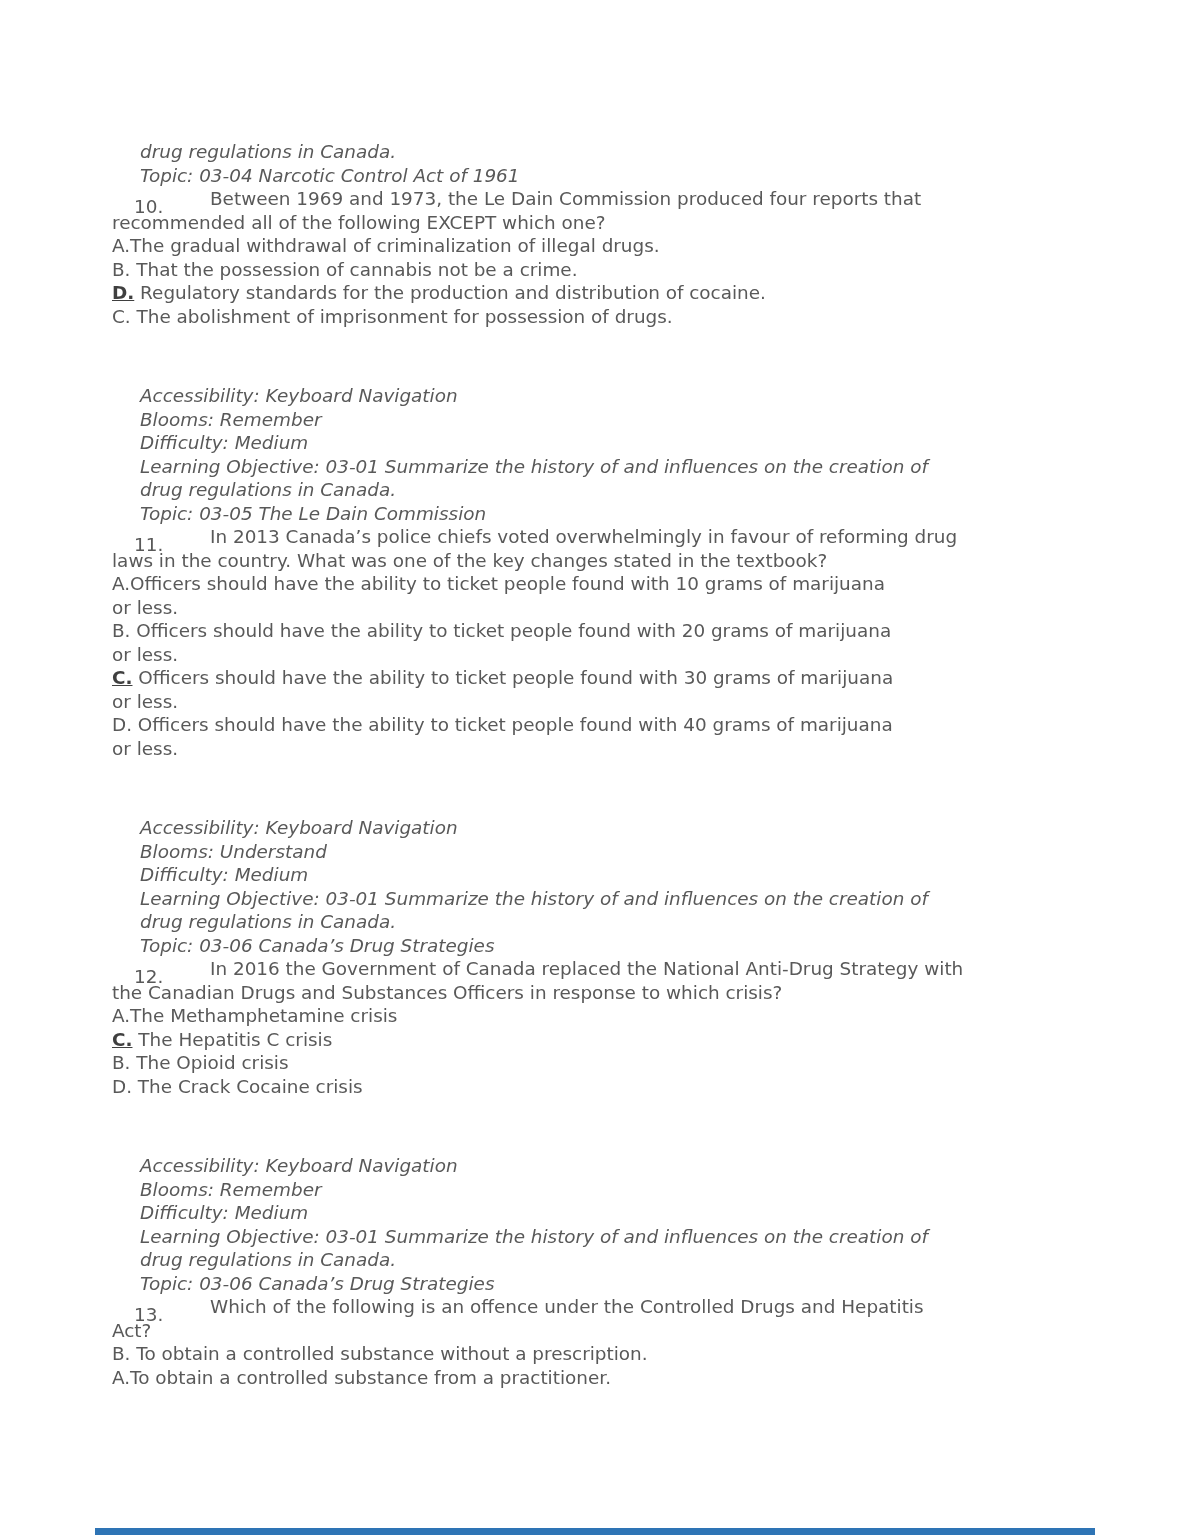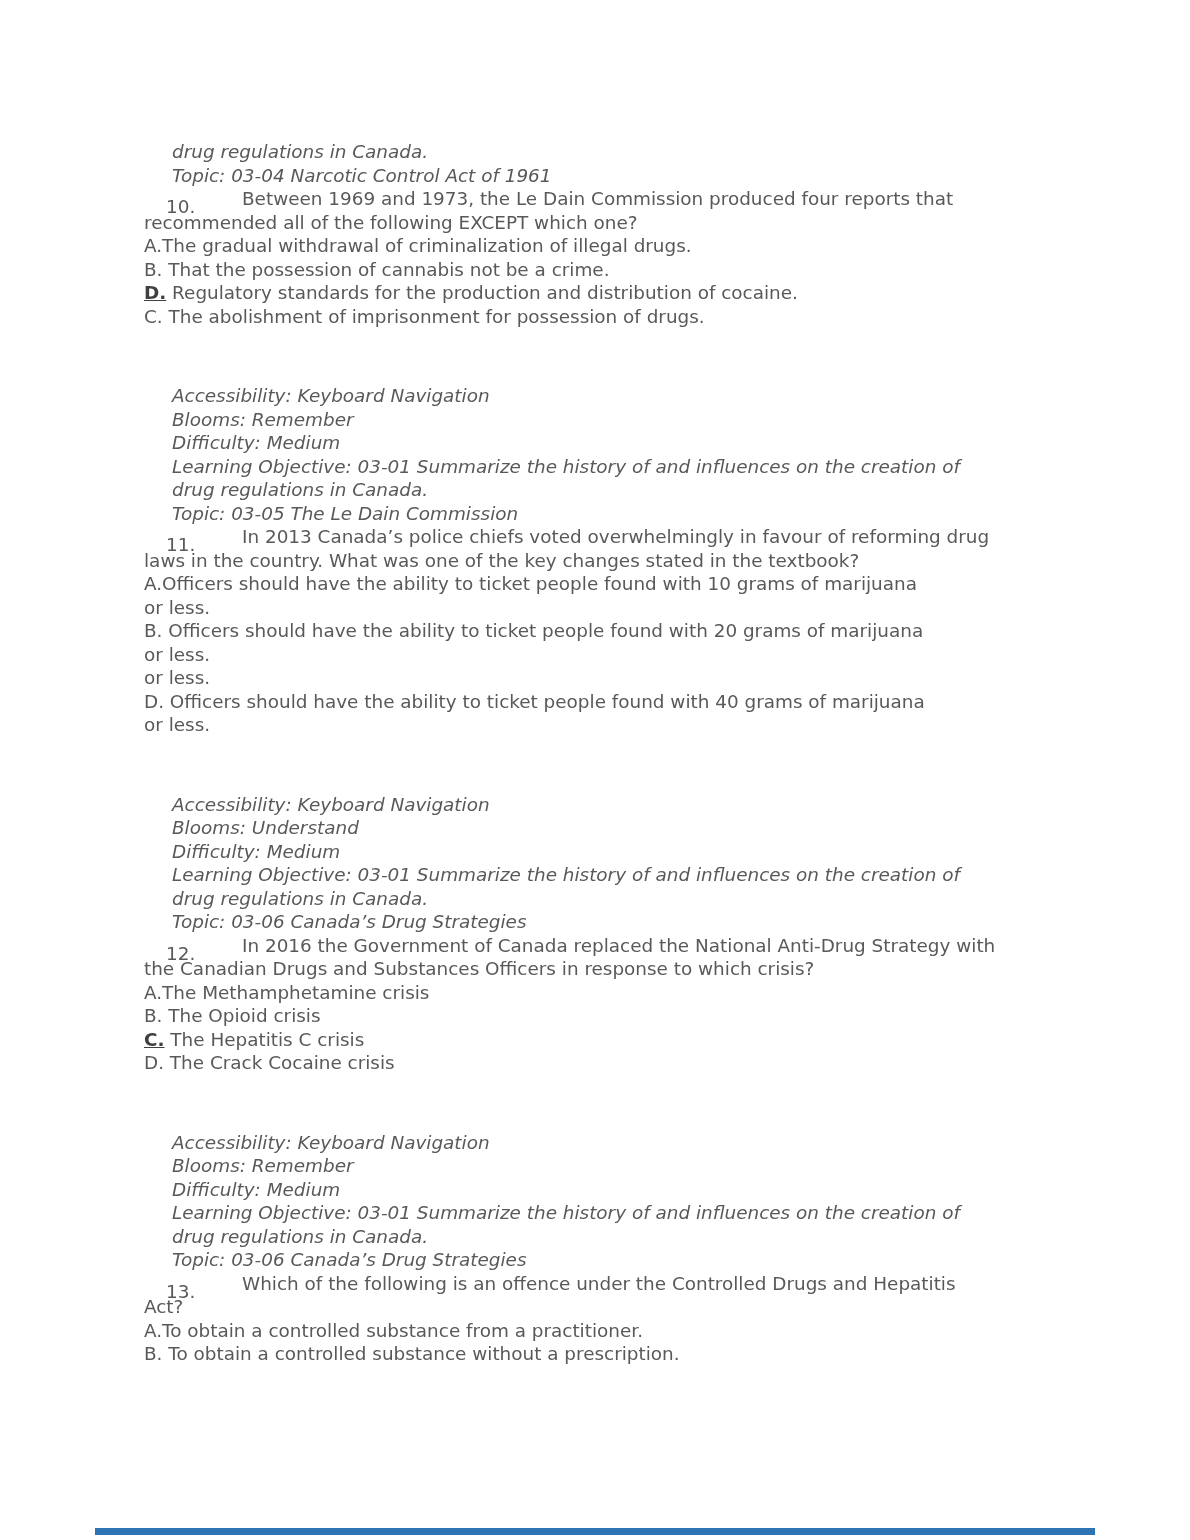--- a/index.html
+++ b/index.html
@@ -15,21 +15,20 @@
     font-family: "DejaVu Sans", "Liberation Sans", sans-serif;
     color: #595959;
     font-size: 18.4px;
     line-height: 23.5px;
   }
   .page {
     position: absolute;
     inset: 0;
     padding-top: 140px;
     box-sizing: border-box;
-    padding-left: 32px;
   }
   .meta-line {
     margin-left: 140px;
     margin-right: 120px;
     font-style: italic;
   }
   .q-first {
     position: relative;
     margin-left: 210px;
     margin-right: 100px;
@@ -84,48 +83,49 @@
   <div class="meta-line">Learning Objective: 03-01 Summarize the history of and influences on the creation of</div>
   <div class="meta-line">drug regulations in Canada.</div>
   <div class="meta-line">Topic: 03-05 The Le Dain Commission</div>
 
   <div class="q-first"><span class="q-num">11.</span><span>In 2013 Canada’s police chiefs voted overwhelmingly in favour of reforming drug</span></div>
   <div class="q-cont">laws in the country. What was one of the key changes stated in the textbook?</div>
   <div class="q-opt"><span class="opt-label">A.</span><span>Officers should have the ability to ticket people found with 10 grams of marijuana</span></div>
   <div class="q-opt">or less.</div>
   <div class="q-opt"><span class="opt-label">B.</span><span> Officers should have the ability to ticket people found with 20 grams of marijuana</span></div>
   <div class="q-opt">or less.</div>
+  <div class="q-opt"><span class="opt-label correct">C.</span><span> Officers should have the ability to ticket people found with 30 grams of marijuana</span></div>
   <div class="q-opt">or less.</div>
   <div class="q-opt"><span class="opt-label">D.</span><span> Officers should have the ability to ticket people found with 40 grams of marijuana</span></div>
   <div class="q-opt">or less.</div>
 
   <div class="gap"></div>
 
   <div class="meta-line">Accessibility: Keyboard Navigation</div>
   <div class="meta-line">Blooms: Understand</div>
   <div class="meta-line">Difficulty: Medium</div>
   <div class="meta-line">Learning Objective: 03-01 Summarize the history of and influences on the creation of</div>
   <div class="meta-line">drug regulations in Canada.</div>
   <div class="meta-line">Topic: 03-06 Canada’s Drug Strategies</div>
 
   <div class="q-first"><span class="q-num">12.</span><span>In 2016 the Government of Canada replaced the National Anti-Drug Strategy with</span></div>
   <div class="q-cont">the Canadian Drugs and Substances Officers in response to which crisis?</div>
   <div class="q-opt"><span class="opt-label">A.</span><span>The Methamphetamine crisis</span></div>
+  <div class="q-opt"><span class="opt-label correct">C.</span><span> The Hepatitis C crisis</span></div>
   <div class="q-opt"><span class="opt-label">B.</span><span> The Opioid crisis</span></div>
-  <div class="q-opt"><span class="opt-label correct">C.</span><span> The Hepatitis C crisis</span></div>
   <div class="q-opt"><span class="opt-label">D.</span><span> The Crack Cocaine crisis</span></div>
 
   <div class="gap"></div>
 
   <div class="meta-line">Accessibility: Keyboard Navigation</div>
   <div class="meta-line">Blooms: Remember</div>
   <div class="meta-line">Difficulty: Medium</div>
   <div class="meta-line">Learning Objective: 03-01 Summarize the history of and influences on the creation of</div>
   <div class="meta-line">drug regulations in Canada.</div>
   <div class="meta-line">Topic: 03-06 Canada’s Drug Strategies</div>
 
   <div class="q-first"><span class="q-num">13.</span><span>Which of the following is an offence under the Controlled Drugs and Hepatitis</span></div>
   <div class="q-cont">Act?</div>
+  <div class="q-opt"><span class="opt-label">B.</span><span> To obtain a controlled substance without a prescription.</span></div>
   <div class="q-opt"><span class="opt-label">A.</span><span>To obtain a controlled substance from a practitioner.</span></div>
-  <div class="q-opt"><span class="opt-label">B.</span><span> To obtain a controlled substance without a prescription.</span></div>
 
   <div class="bottom-bar" style="background-color: rgb(46, 116, 181);"></div>
 </div>
 
 </body></html>

